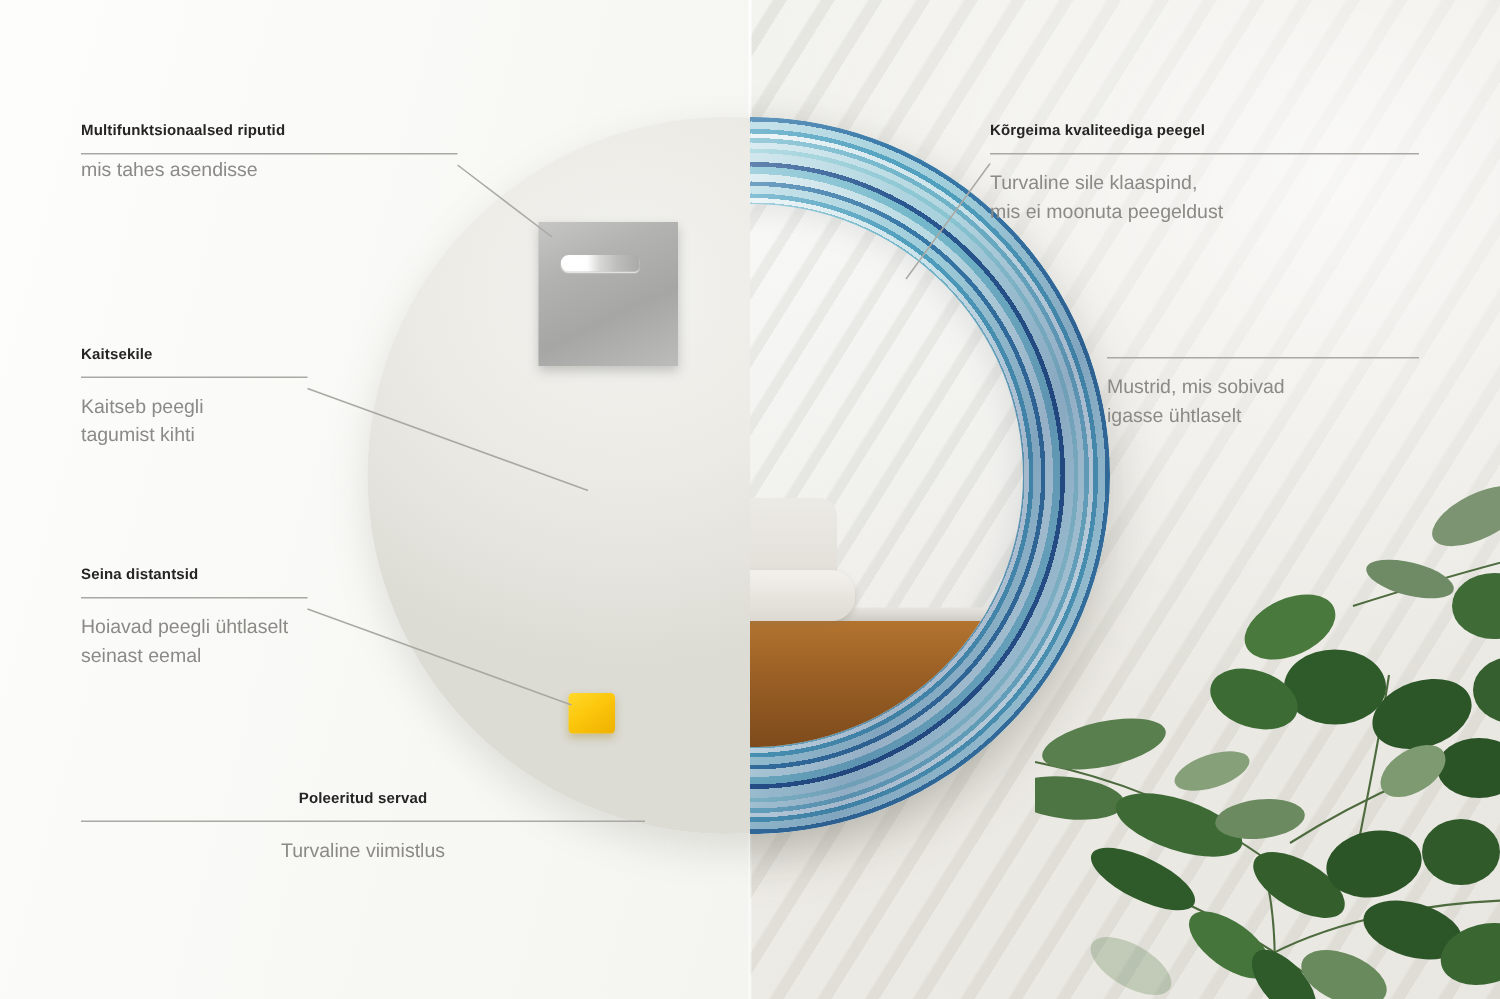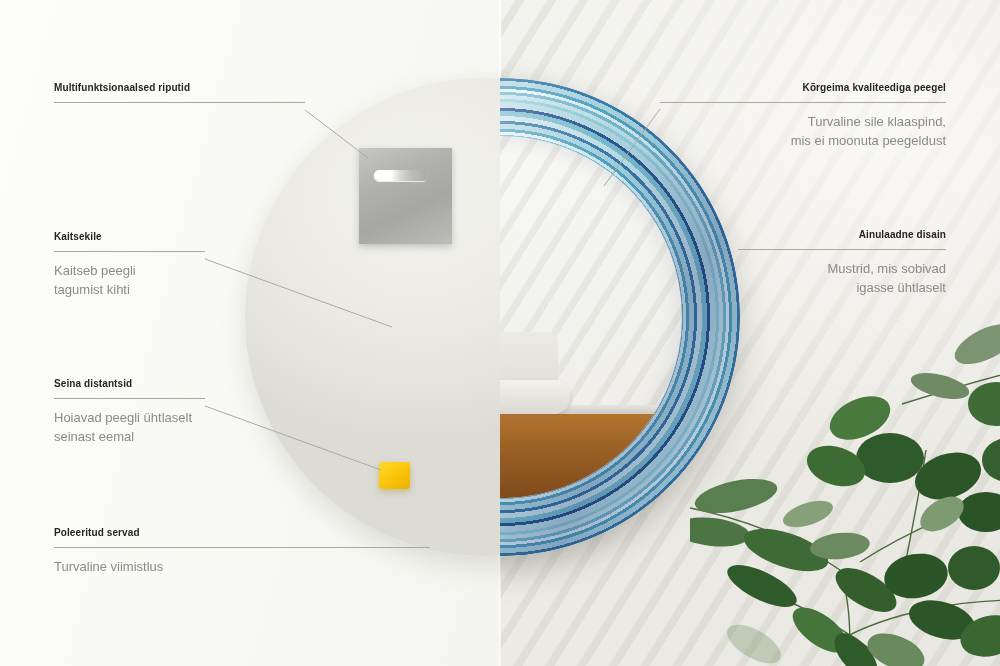--- a/index.html
+++ b/index.html
@@ -156,21 +156,21 @@
   .callout .h{
     font-size:10px;font-weight:bold;color:#262523;letter-spacing:.1px;
     white-space:nowrap;
   }
   .callout .rule{
     height:1px;background:#a9a8a3;margin-top:9px;
   }
   .callout .b{
     margin-top:9px;font-size:13px;line-height:19px;color:#8b8a86;white-space:nowrap;
   }
-  .callout.right{text-align:right;}
+  .callout.right{}
 
   svg.leaders{position:absolute;left:0;top:0;width:1000px;height:666px;pointer-events:none;}
 
   
   .foliage{position:absolute;left:690px;top:300px;width:330px;height:380px;}
   .foliage svg{position:absolute;left:0;top:0;}
 </style>
 </head>
 <body>
 
@@ -213,51 +213,51 @@
       <path d="M305 110 L368 158"></path>
       <path d="M205 259 L392 327"></path>
       <path d="M205 406 L381 470"></path>
       <path d="M660 109 L604 186"></path>
     </g>
   </svg>
 
   <div class="callout" style="left:54px;top:82px;width:251px;">
     <div class="h">Multifunktsionaalsed riputid</div>
     <div class="rule"></div>
+    <div class="b" style="margin-top:0">mis tahes asendisse</div>
   </div>
 
   <div class="callout" style="left:54px;top:378px;width:151px;">
     <div class="h">Seina distantsid</div>
     <div class="rule"></div>
     <div class="b">Hoiavad peegli ühtlaselt</div>
     <div class="b" style="margin-top:0">seinast eemal</div>
   </div>
 
   <div class="callout" style="left:54px;top:231px;width:151px;">
     <div class="h">Kaitsekile</div>
     <div class="rule"></div>
     <div class="b">Kaitseb peegli</div>
     <div class="b" style="margin-top:0">tagumist kihti</div>
   </div>
 
-  <div class="callout" style="left:54px;top:527px;width:376px;">
+  <div class="callout" style="left:54px;top:527px;width:376px;text-align:center;">
     <div class="h">Poleeritud servad</div>
     <div class="rule"></div>
     <div class="b">Turvaline viimistlus</div>
   </div>
 
   <div class="callout right" style="left:660px;top:82px;width:286px;">
     <div class="h">Kõrgeima kvaliteediga peegel</div>
     <div class="rule"></div>
     <div class="b">Turvaline sile klaaspind,</div>
     <div class="b" style="margin-top:0">mis ei moonuta peegeldust</div>
   </div>
 
   <div class="callout right" style="left:738px;top:229px;width:208px;">
-    <div class="h">Ainulaadne disain</div>
     <div class="rule"></div>
     <div class="b">Mustrid, mis sobivad</div>
     <div class="b" style="margin-top:0">igasse ühtlaselt</div>
   </div>
 
   <div class="foliage">
     <svg width="330" height="380" viewBox="0 0 330 380">
       <g stroke="#4d6b3e" stroke-width="1.4" fill="none">
         <path d="M330 70 C290 80,250 92,212 104"></path>
         <path d="M330 190 C280 205,220 230,170 262"></path>

